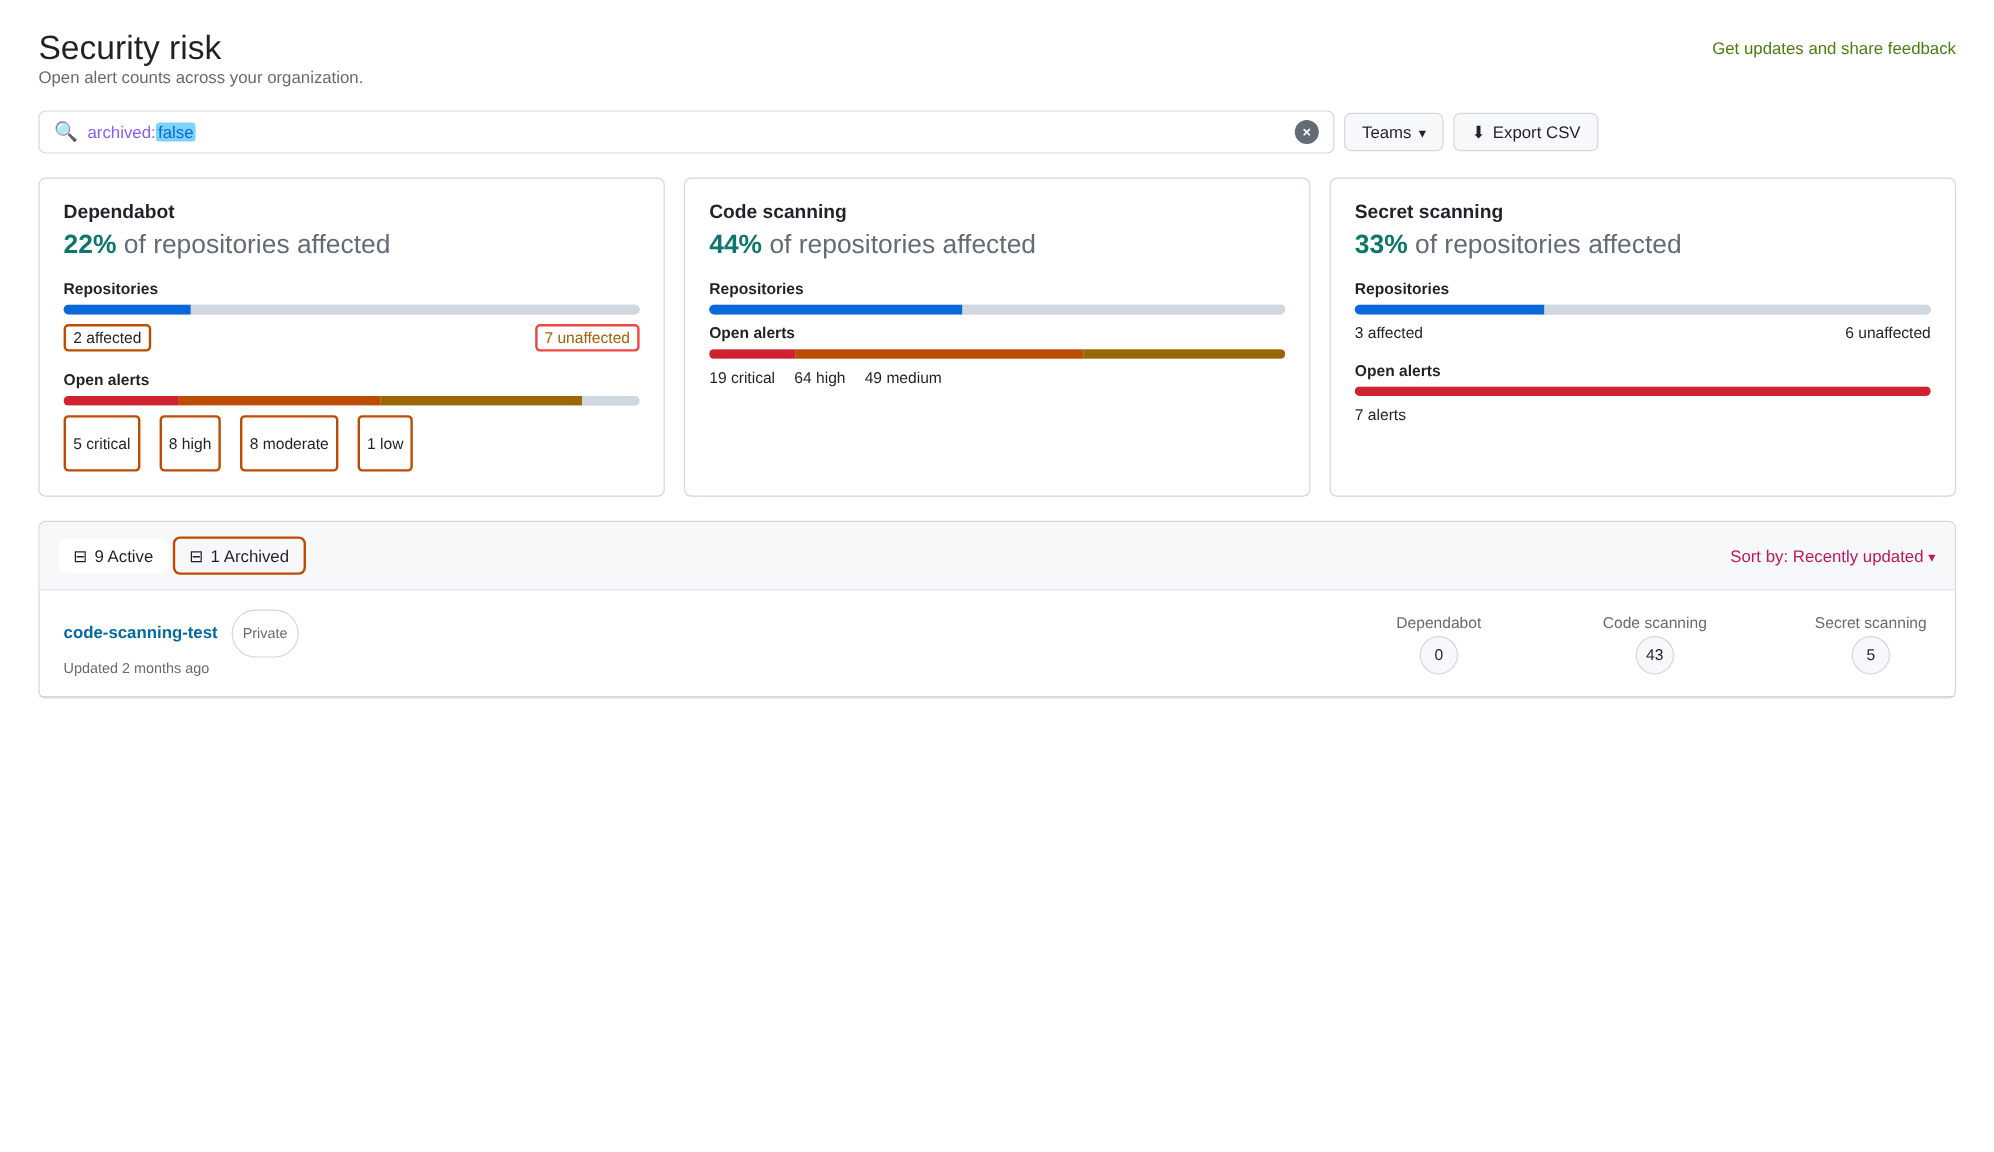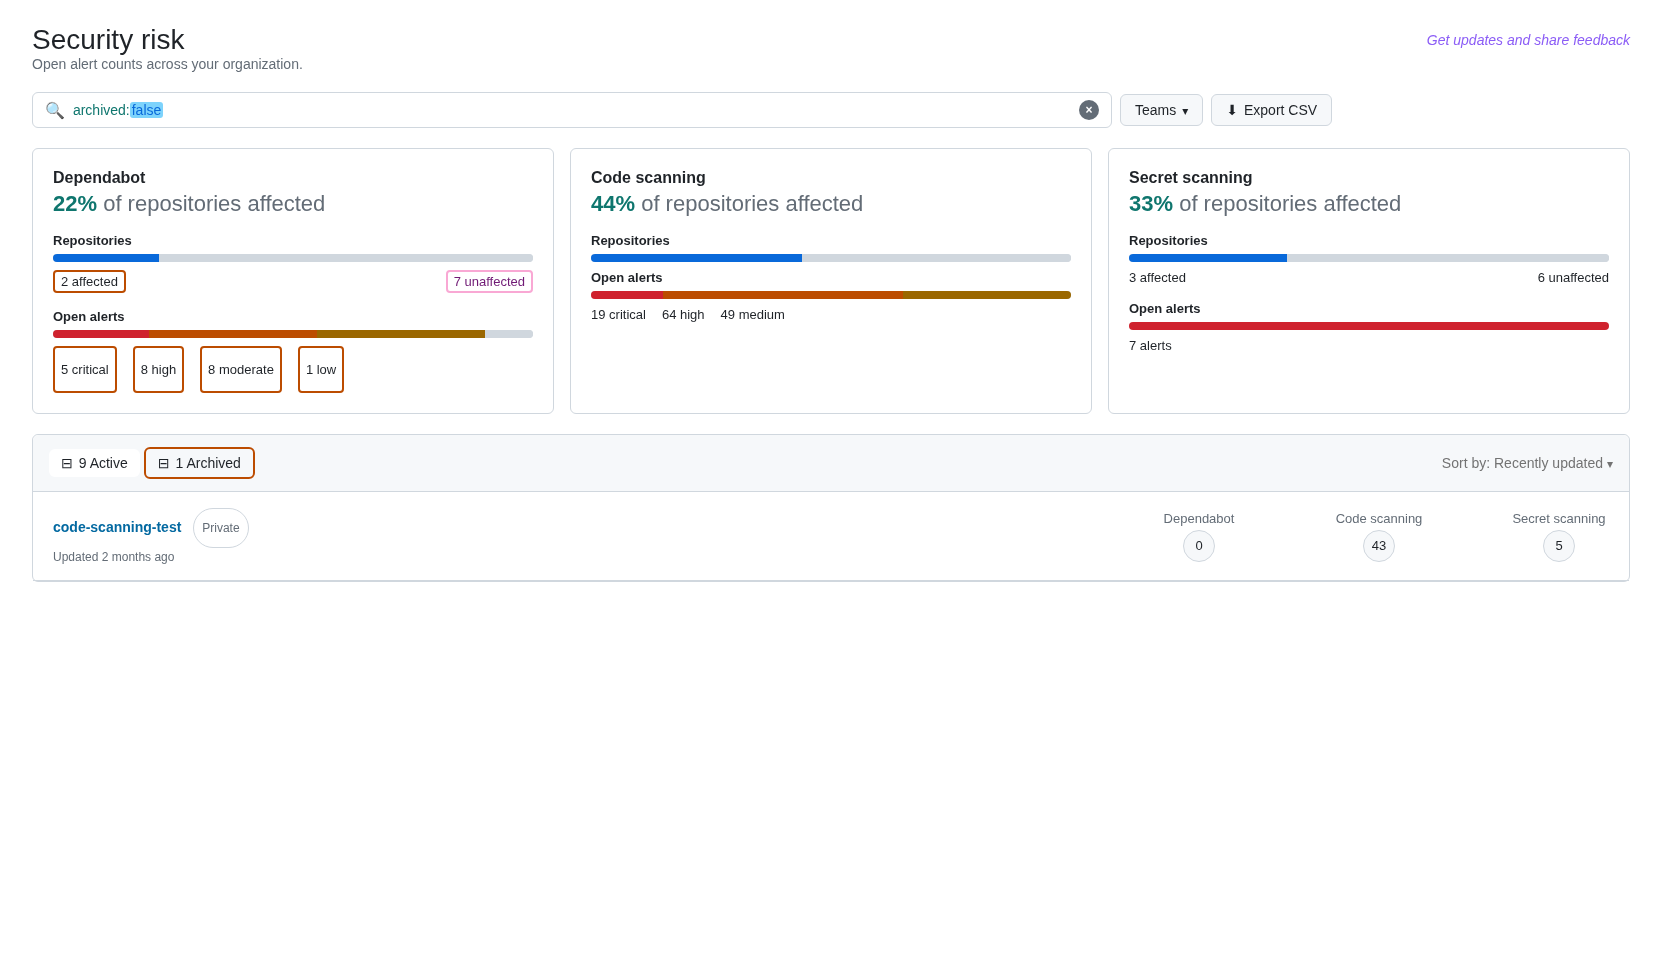--- a/index.html
+++ b/index.html
@@ -18,25 +18,24 @@
       margin-bottom: 4px;
     }
 
     .page-title {
       font-size: 28px;
       font-weight: 400;
       color: #1f2328;
     }
 
     .feedback-link {
-      color: #8b5cf6;
+      color: #4d7c0f;
       text-decoration: none;
       font-size: 14px;
       margin-top: 8px;
-      font-style: italic;
     }
 
     .page-subtitle {
       color: #636c76;
       font-size: 14px;
       margin-bottom: 16px;
     }
 
     .search-bar-row {
       display: flex;
@@ -62,21 +61,21 @@
       font-size: 16px;
     }
 
     .search-input-text {
       flex: 1;
       font-size: 14px;
       color: #1f2328;
     }
 
     .search-input-text .keyword {
-      color: #0f766e;
+      color: #8b5cf6;
     }
 
     .search-input-text .value {
       color: #0969da;
       background: #7dd3fc;
       border-radius: 3px;
       padding: 0 2px;
     }
 
     .clear-btn {
@@ -171,24 +170,24 @@
     }
 
     .affected-box {
       border: 2px solid #bc4c00;
       border-radius: 4px;
       padding: 2px 6px;
       color: #1f2328;
     }
 
     .unaffected-box {
-      border: 2px solid #f9a8d4;
+      border: 2px solid #ef4444;
       border-radius: 4px;
       padding: 2px 6px;
-      color: #701a75;
+      color: #a16207;
     }
 
     .alerts-bar-bg {
       height: 8px;
       border-radius: 4px;
       background: #d0d7de;
       margin-bottom: 8px;
       display: flex;
       overflow: hidden;
       border-radius: 4px;
@@ -259,21 +258,21 @@
       cursor: pointer;
       color: #1f2328;
       border: 2px solid #bc4c00;
     }
 
     .sort-dropdown {
       display: flex;
       align-items: center;
       gap: 4px;
       font-size: 14px;
-      color: #737373;
+      color: #be185d;
       cursor: pointer;
     }
 
     .repo-row {
       display: flex;
       align-items: center;
       padding: 16px 20px;
       border-bottom: 1px solid #d0d7de;
     }
 

